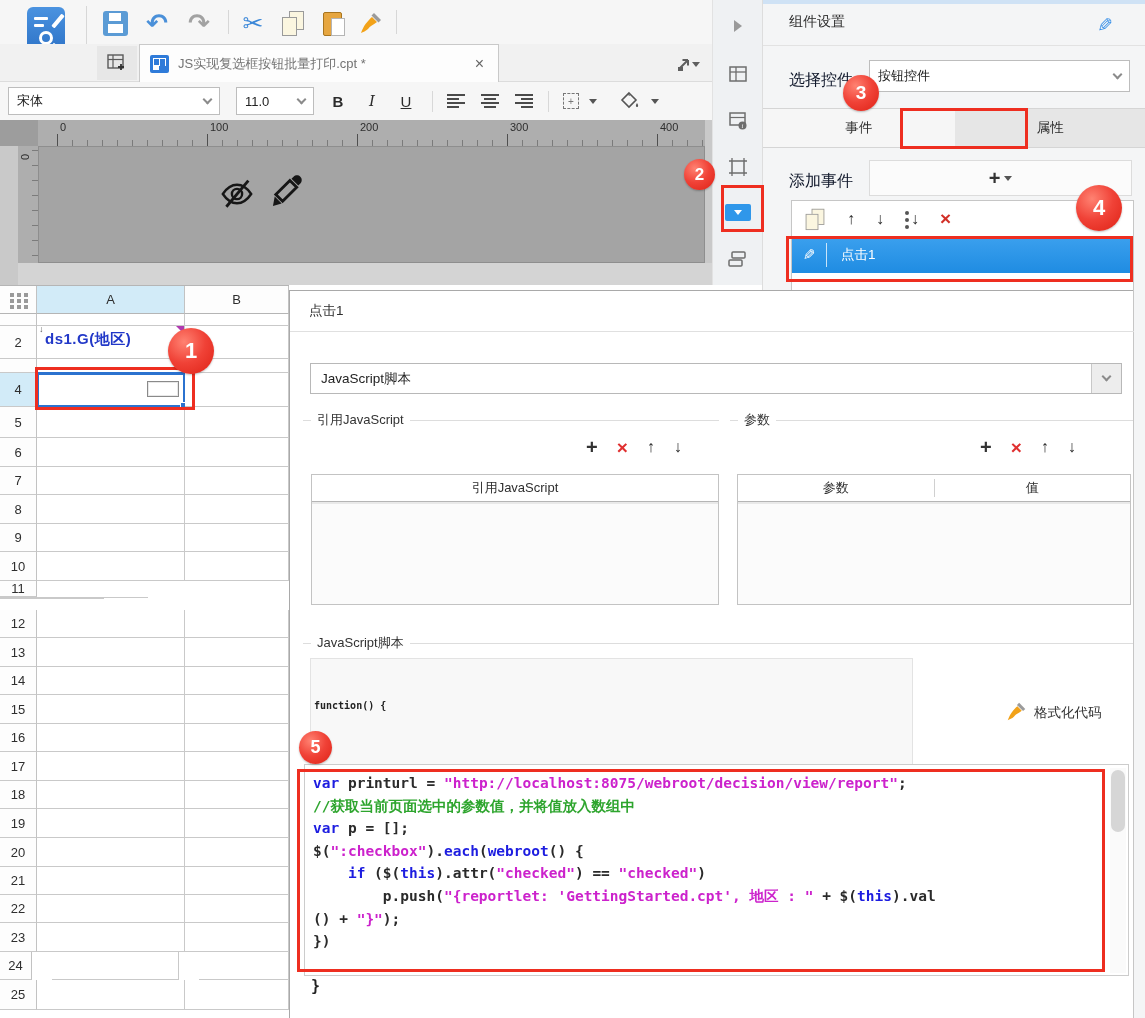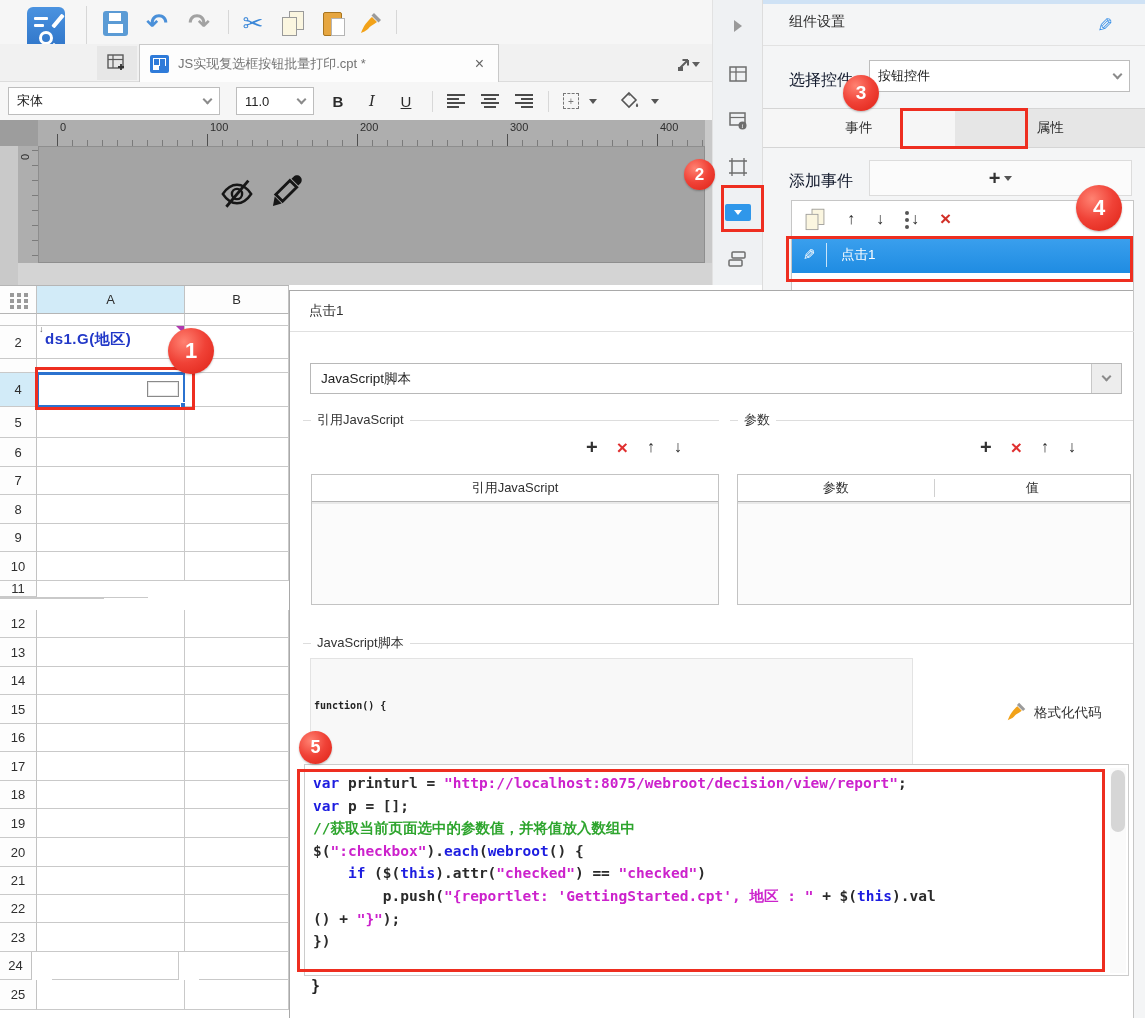--- a/index.html
+++ b/index.html
@@ -565,22 +565,22 @@
     <div class="abs fmtbtn">
       <svg width="21" height="21" viewBox="0 0 24 24">
           <path d="M15 2 l7 7 -2.5 2.5 -7 -7 Z" fill="#9b9b9b"></path>
           <path d="M13 6 L18 11 C14 14 11 15 9 18 C7 20 4 21 2 22 C3.5 18 4.5 16 6.5 13 C9 10 10.5 8 13 6 Z" fill="#f2a219"></path>
         </svg>
       <span>格式化代码</span>
     </div>
     <div class="abs codearea">
       <div>
           <div class="cline"><span class="tk-kw">var</span><span class="tk-pl"> printurl = </span><span class="tk-str">"http://localhost:8075/webroot/decision/view/report"</span><span class="tk-pl">;</span></div>
+          <div class="cline"><span class="tk-cm">//获取当前页面选中的参数值，并将值放入数组中</span></div>
           <div class="cline"><span class="tk-kw">var</span><span class="tk-pl"> p = [];</span></div>
-          <div class="cline"><span class="tk-cm">//获取当前页面选中的参数值，并将值放入数组中</span></div>
           <div class="cline"><span class="tk-pl">$(</span><span class="tk-str">":checkbox"</span><span class="tk-pl">).</span><span class="tk-kw">each</span><span class="tk-pl">(</span><span class="tk-kw">webroot</span><span class="tk-pl">() {</span></div>
           <div class="cline"><span class="tk-pl">    </span><span class="tk-kw">if</span><span class="tk-pl"> ($(</span><span class="tk-kw">this</span><span class="tk-pl">).attr(</span><span class="tk-str">"checked"</span><span class="tk-pl">) == </span><span class="tk-str">"checked"</span><span class="tk-pl">)</span></div>
           <div class="cline"><span class="tk-pl">        p.push(</span><span class="tk-str">"{reportlet: 'GettingStarted.cpt', 地区 : "</span><span class="tk-pl"> + $(</span><span class="tk-kw">this</span><span class="tk-pl">).val</span></div>
           <div class="cline"><span class="tk-pl">() + </span><span class="tk-str">"}"</span><span class="tk-pl">);</span></div>
           <div class="cline"><span class="tk-pl">})</span></div>
         </div>
       <span class="codesb">
           <i></i>
         </span>
     </div>

